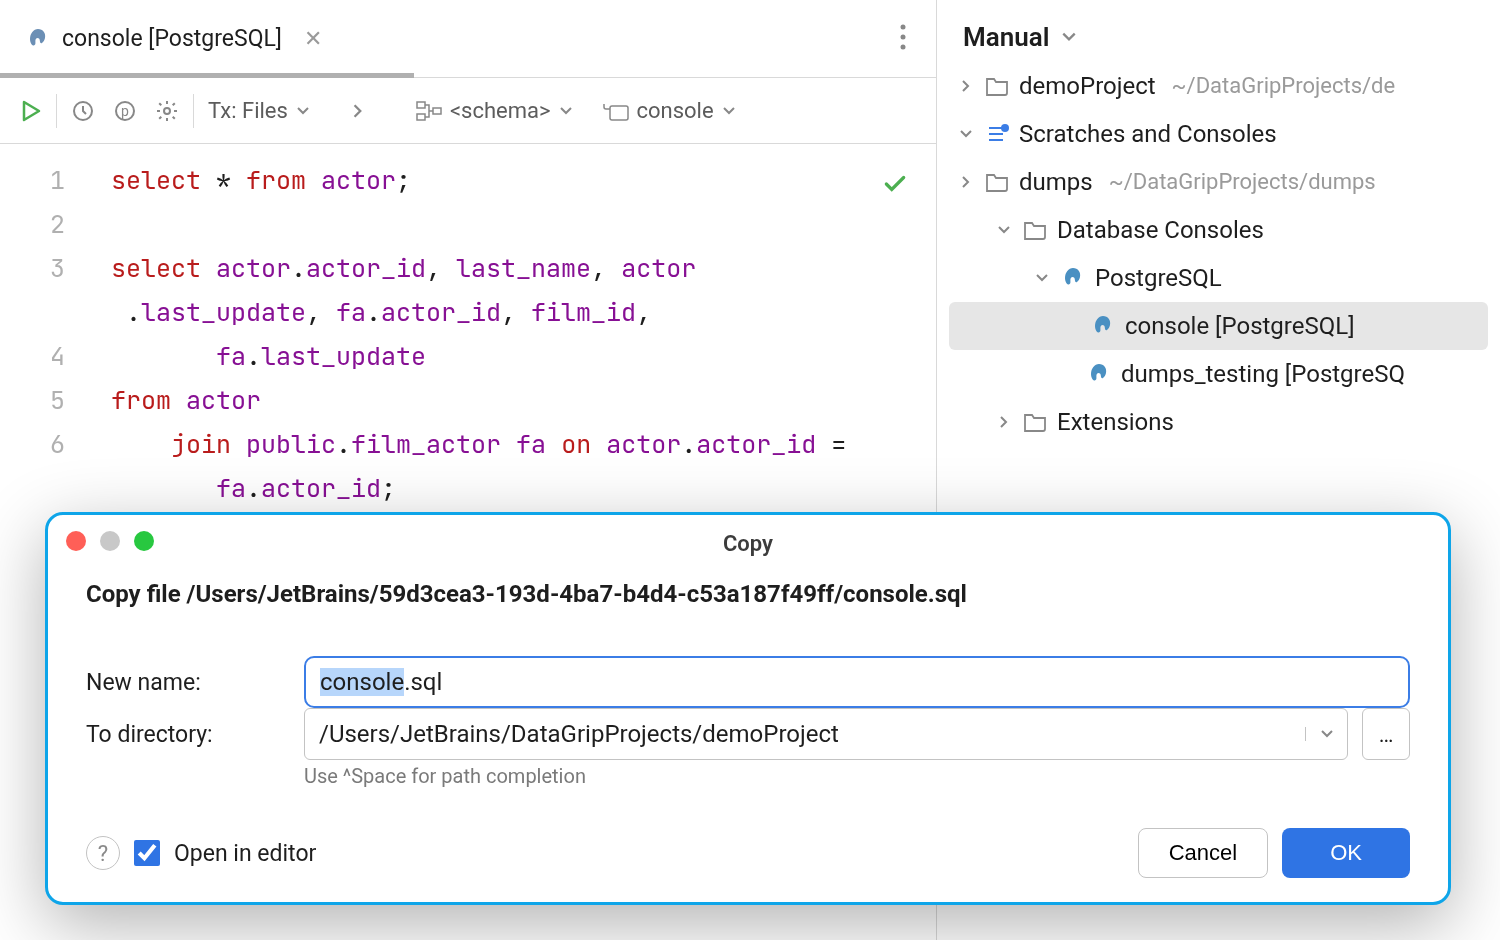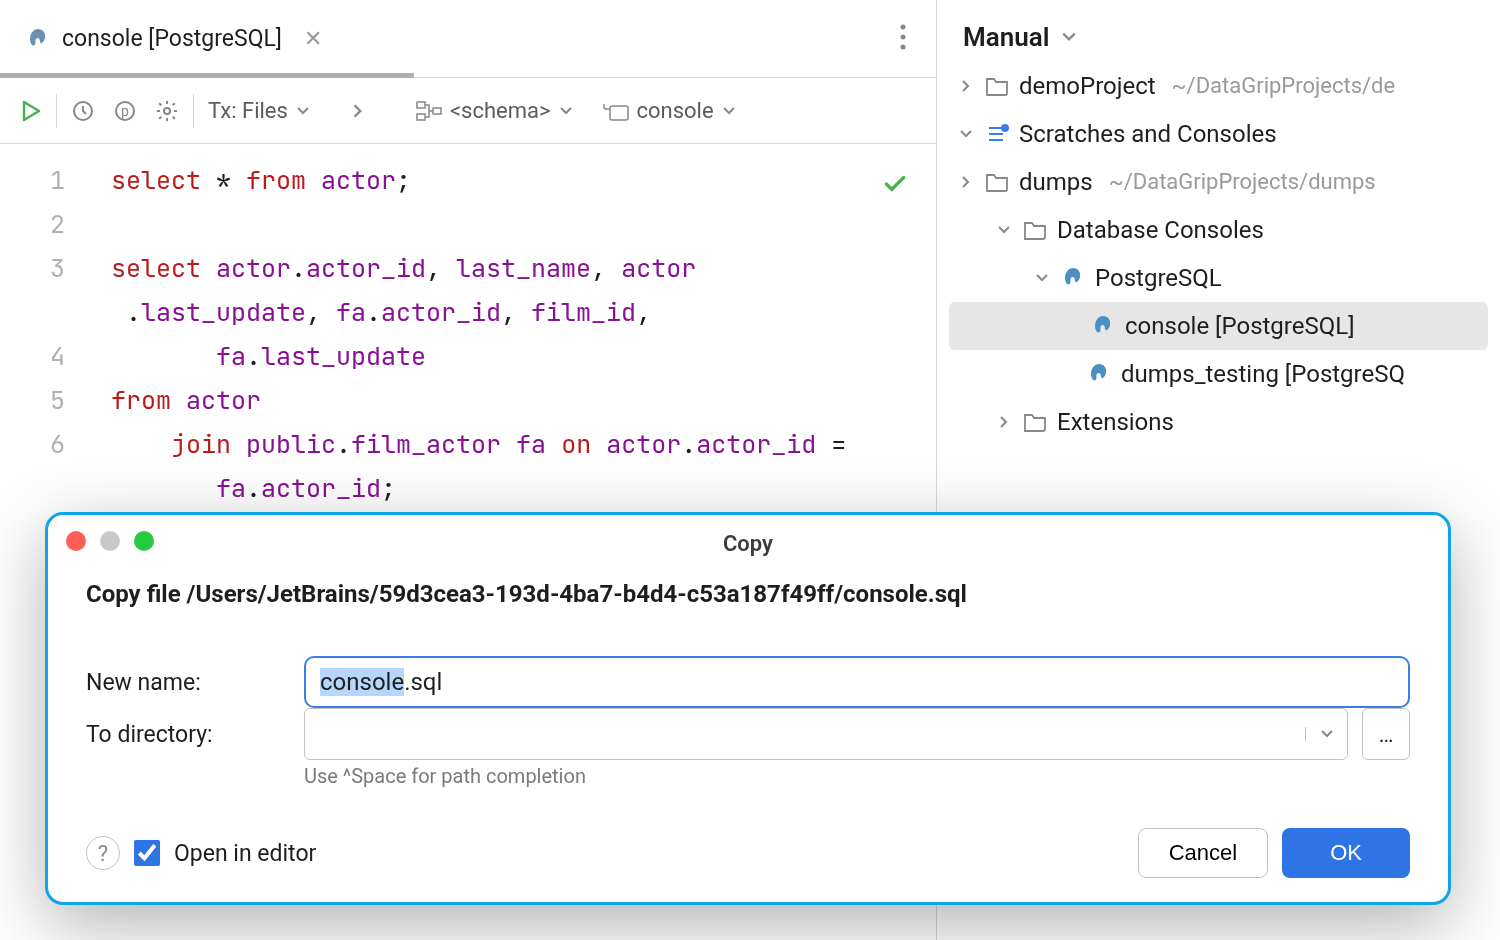--- a/index.html
+++ b/index.html
@@ -509,20 +509,21 @@
       <div class="form-label">New name:</div>
       <div style="flex:1;position:relative;height:52px;border:2px solid #3b7de6;border-radius:10px;display:flex;align-items:center;padding:0 14px;font-size:24px;">
         <span><span class="sel-text">console</span>.sql</span>
       </div>
     </div>
 
     <div class="form-row">
       <div class="form-label">To directory:</div>
       <div class="combo">
         <div class="combo-field">
+          <span>/Users/JetBrains/DataGripProjects/demoProject</span>
           <div style="flex:1"></div>
           <div class="combo-btn">
             <svg width="14" height="14" viewBox="0 0 14 14">
                 <path d="M2 4l5 5 5-5" fill="none" stroke="#888" stroke-width="2"></path>
               </svg>
           </div>
         </div>
         <div class="ellipsis-btn">…</div>
       </div>
     </div>

